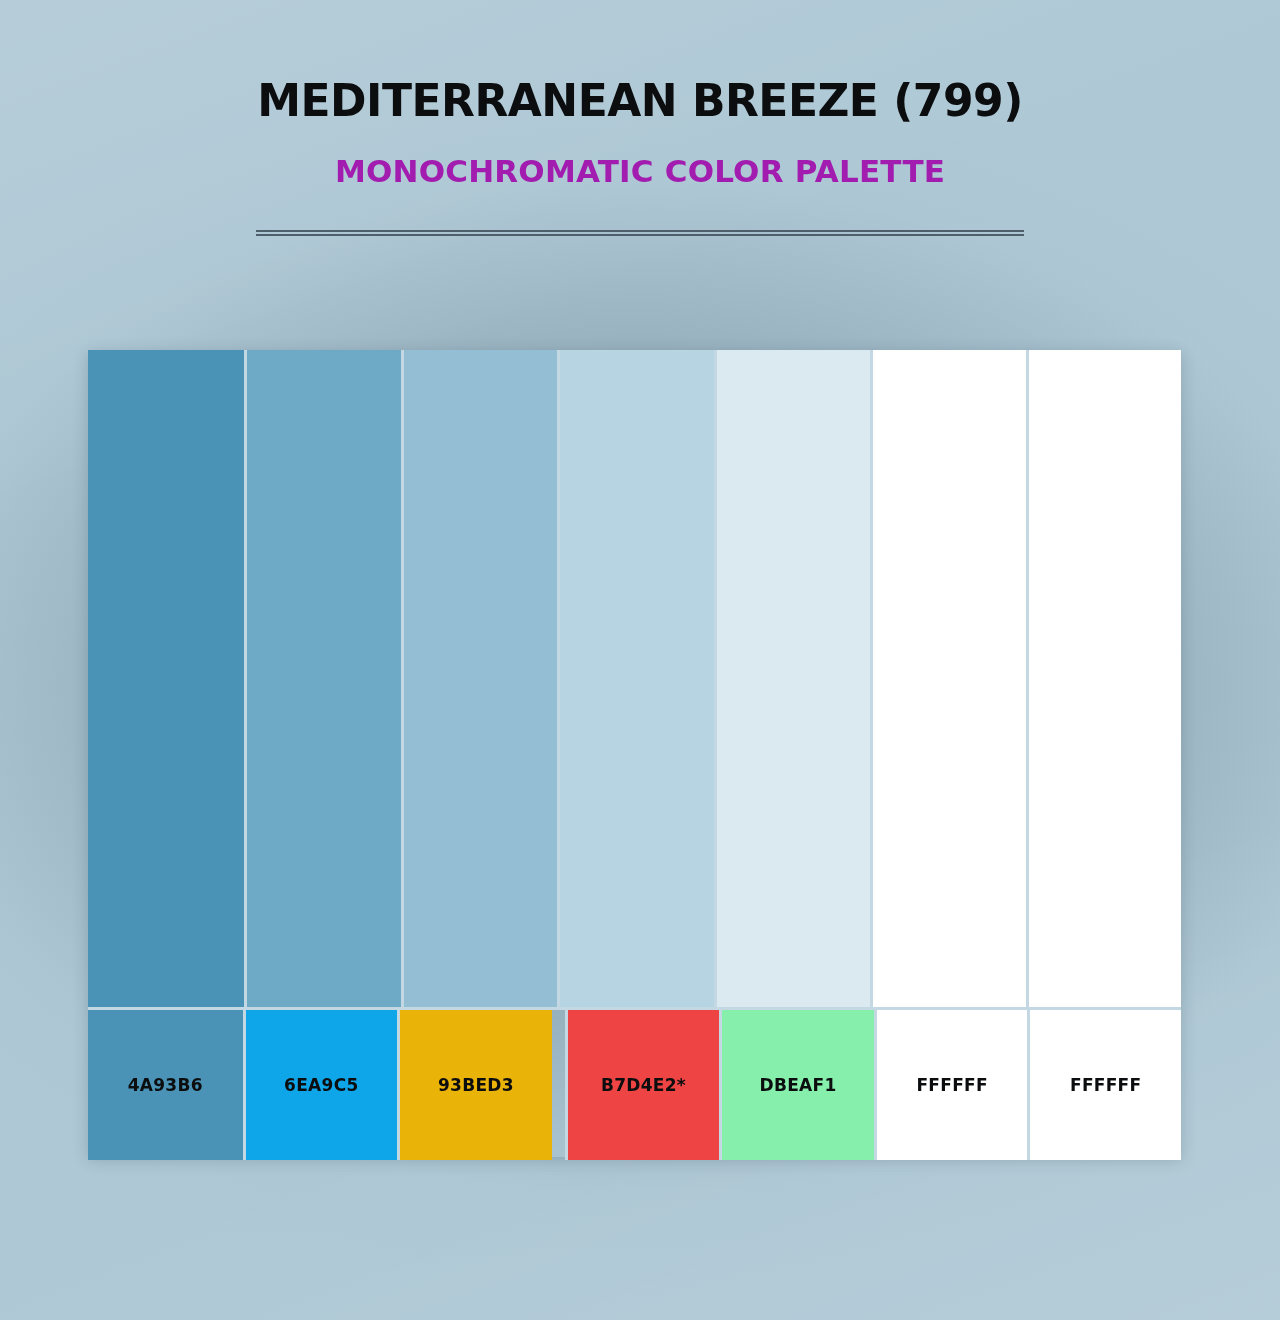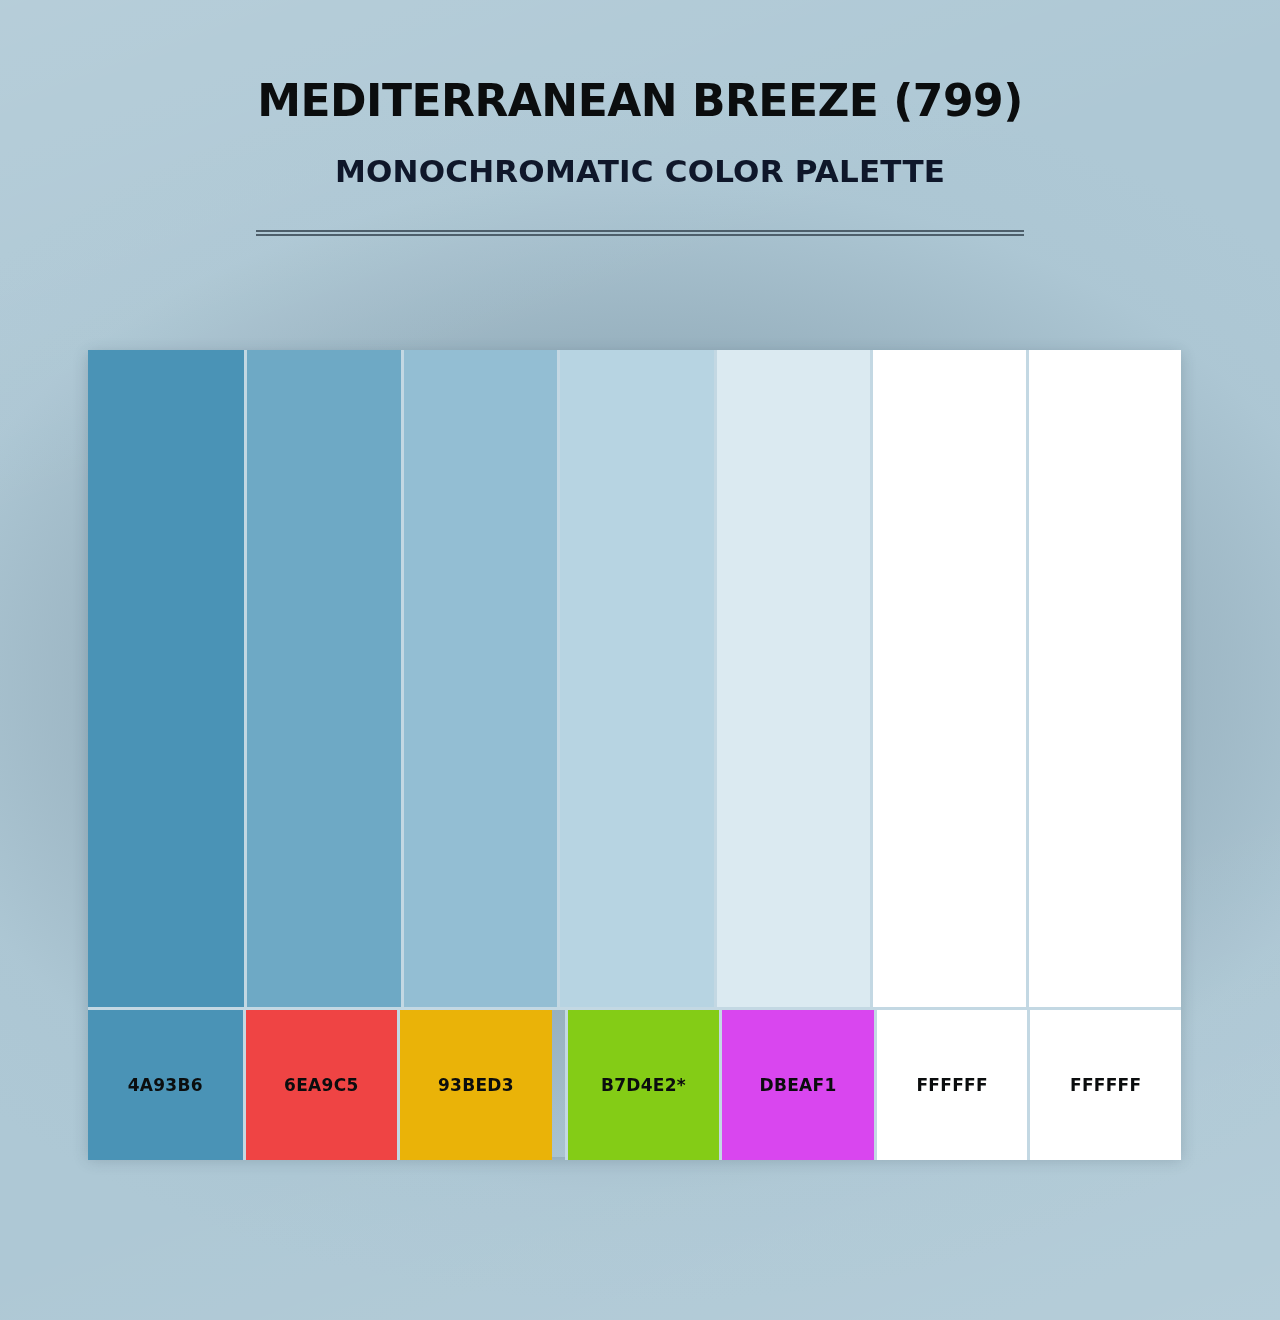--- a/index.html
+++ b/index.html
@@ -66,21 +66,21 @@
     line-height: 1.08;
     white-space: nowrap;
   }
   #subtitle {
     margin: 0;
     padding-top: 22px;
     font-family: "DejaVu Sans", sans-serif;
     font-weight: bold;
     font-size: 31px;
     letter-spacing: 0.2px;
-    color: #0f172a;
+    color: #a21caf;
     line-height: 1.1;
     white-space: nowrap;
   }
   #divider {
     position: absolute;
     left: 256px;
     top: 230px;
     width: 768px;
     height: 6px;
   }
@@ -183,30 +183,30 @@
         <div class="swatch" style="width: 14.3119%; background: rgb(147, 190, 211);"></div>
         <div class="swatch" style="width: 14.3119%; background: rgb(183, 212, 226);"></div>
         <div class="swatch" style="width: 14.3119%; background: rgb(219, 234, 241);"></div>
         <div class="swatch" style="width: 14.2202%; background: rgb(255, 255, 255);"></div>
         <div class="swatch" style="width: 14.2202%; background: rgb(255, 255, 255);"></div>
       </div>
     <div id="label-row">
         <div class="label-cell" style="width: 14.3119%; background: rgb(74, 147, 182);">
           <span class="label-text">4A93B6</span>
         </div>
-        <div class="label-cell" style="width: 14.3119%; background: #ef4444;">
+        <div class="label-cell" style="width: 14.3119%; background: #0ea5e9;">
           <span class="label-text">6EA9C5</span>
         </div>
         <div class="label-cell" style="width: 14.3119%; background: #eab308;">
           <span class="label-text">93BED3</span>
         </div>
-        <div class="label-cell" style="width: 14.3119%; background: #84cc16; margin-left: 13px;">
+        <div class="label-cell" style="width: 14.3119%; background: #ef4444; margin-left: 13px;">
           <span class="label-text">B7D4E2*</span>
         </div>
-        <div class="label-cell" style="width: 14.3119%; background: #d946ef;">
+        <div class="label-cell" style="width: 14.3119%; background: #86efac;">
           <span class="label-text">DBEAF1</span>
         </div>
         <div class="label-cell" style="width: 14.2202%; background: rgb(255, 255, 255);">
           <span class="label-text">FFFFFF</span>
         </div>
         <div class="label-cell" style="width: 14.2202%; background: rgb(255, 255, 255);">
           <span class="label-text">FFFFFF</span>
         </div>
       </div>
   </div>

